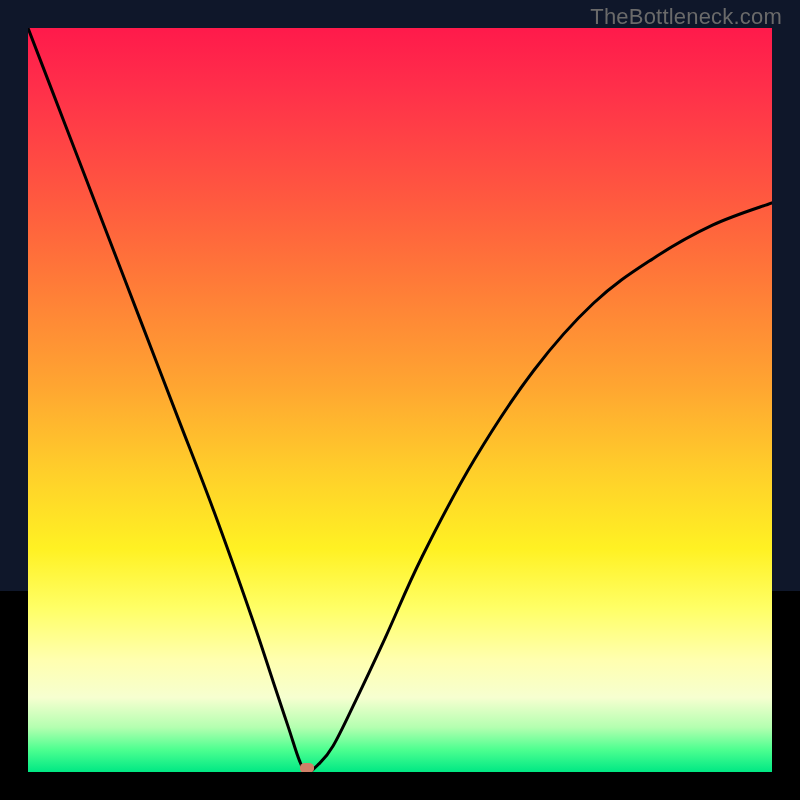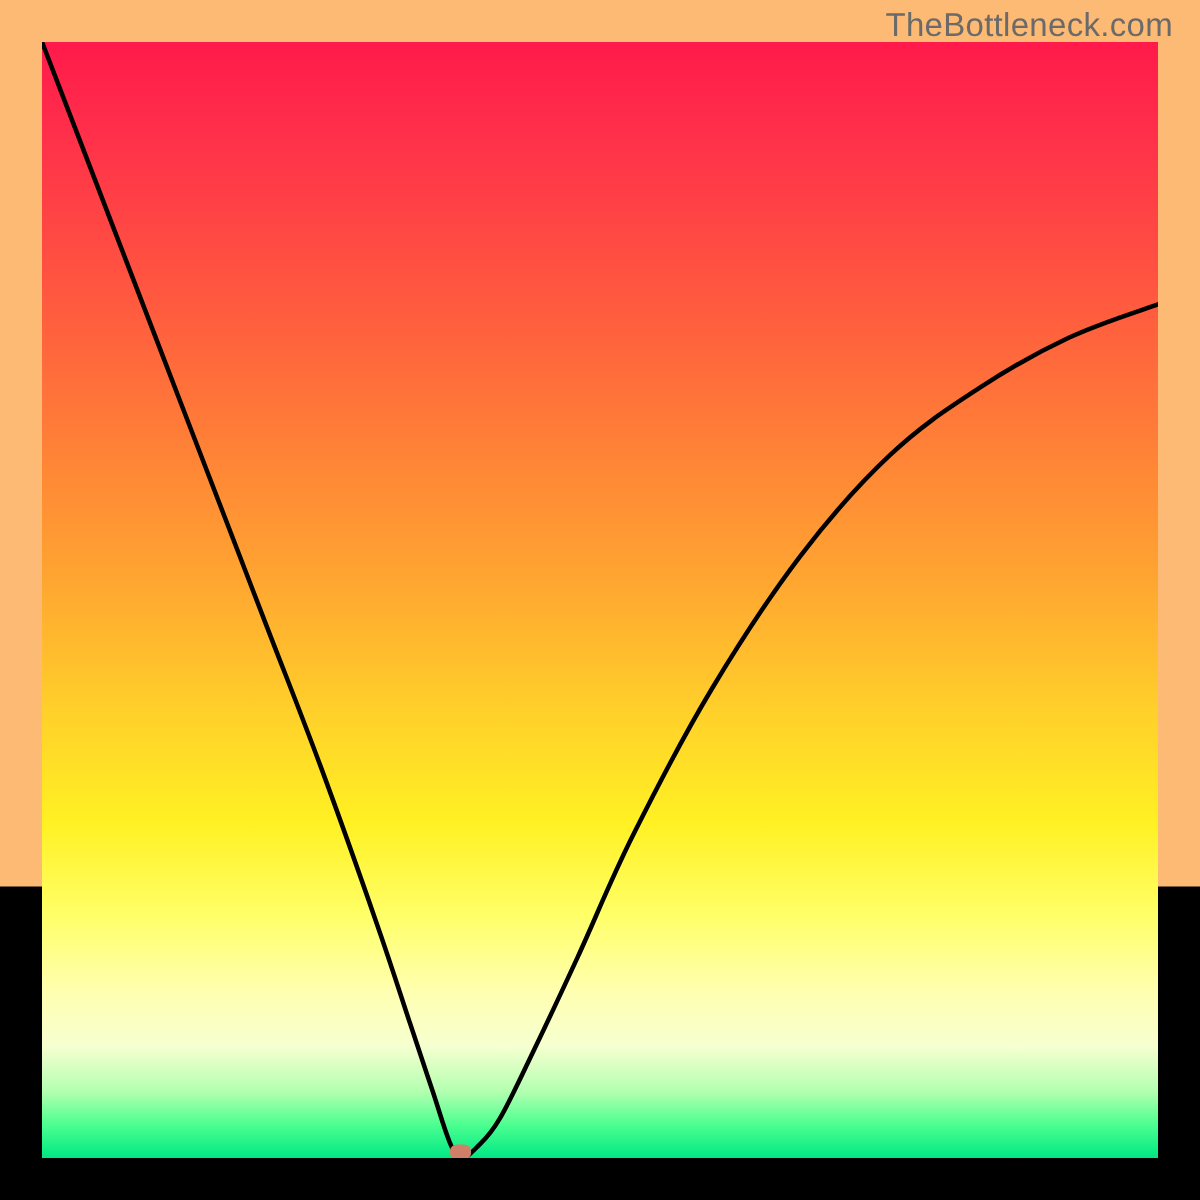--- a/index.html
+++ b/index.html
@@ -8,21 +8,21 @@
     width: 800px;
     height: 800px;
     background: #000;
     overflow: hidden;
     font-family: Arial, Helvetica, sans-serif;
   }
   .outer {
     position: relative;
     width: 800px;
     height: 591px;
-    background: #fdba74;
+    background: #0f172a;
     text-align: center;
   }
   .watermark {
     position: absolute;
     top: 4px;
     right: 18px;
     color: #6a6a6a;
     font-size: 22px;
     font-weight: 400;
     letter-spacing: 0.2px;

